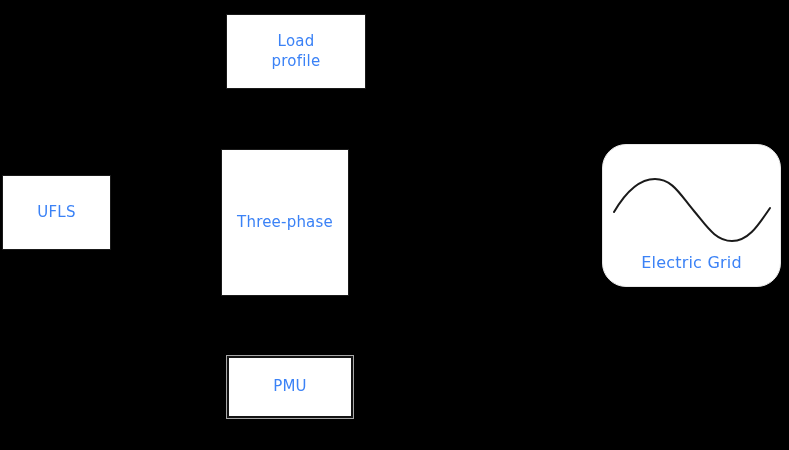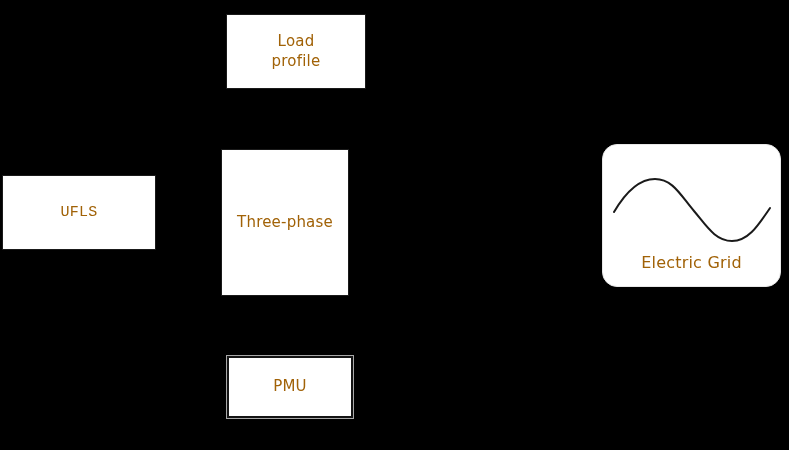--- a/index.html
+++ b/index.html
@@ -7,21 +7,21 @@
     padding: 0;
     background: #000;
   }
   #canvas {
     position: relative;
     width: 789px;
     height: 450px;
     background: #000000;
     overflow: hidden;
     font-family: "DejaVu Sans", "Liberation Sans", sans-serif;
-    color: #a16207;
+    color: #3b82f6;
   }
   .block {
     position: absolute;
     background: #ffffff;
     border: 1px solid #1a1a1a;
     box-sizing: border-box;
     display: flex;
     flex-direction: column;
     align-items: center;
     justify-content: center;
@@ -29,37 +29,37 @@
     font-size: 15px;
     line-height: 1.28;
     letter-spacing: 0.2px;
   }
   #block-load-profile {
     left: 226px; top: 14px;
     width: 140px; height: 75px;
   }
   #block-ufls {
     left: 2px; top: 175px;
-    width: 154px; height: 75px; font-family: Liberation Mono, monospace;
+    width: 109px; height: 75px;
   }
   #block-three-phase {
     left: 221px; top: 149px;
     width: 128px; height: 147px;
   }
   #block-pmu {
     left: 227px; top: 356px;
     width: 126px; height: 62px;
     border: 2px solid #141414;
     box-shadow: 0 0 0 1px #a8a8a8;
   }
   #block-electric-grid {
     left: 602px; top: 144px;
     width: 179px; height: 143px;
     border: 1px solid #e8e8e8;
-    border-radius: 15px;
+    border-radius: 24px;
     justify-content: flex-start;
     padding-top: 10px;
     font-size: 16px;
   }
   .block .label-line {
     display: block;
   }
   .sine-wave {
     width: 179px;
     height: 96px;

